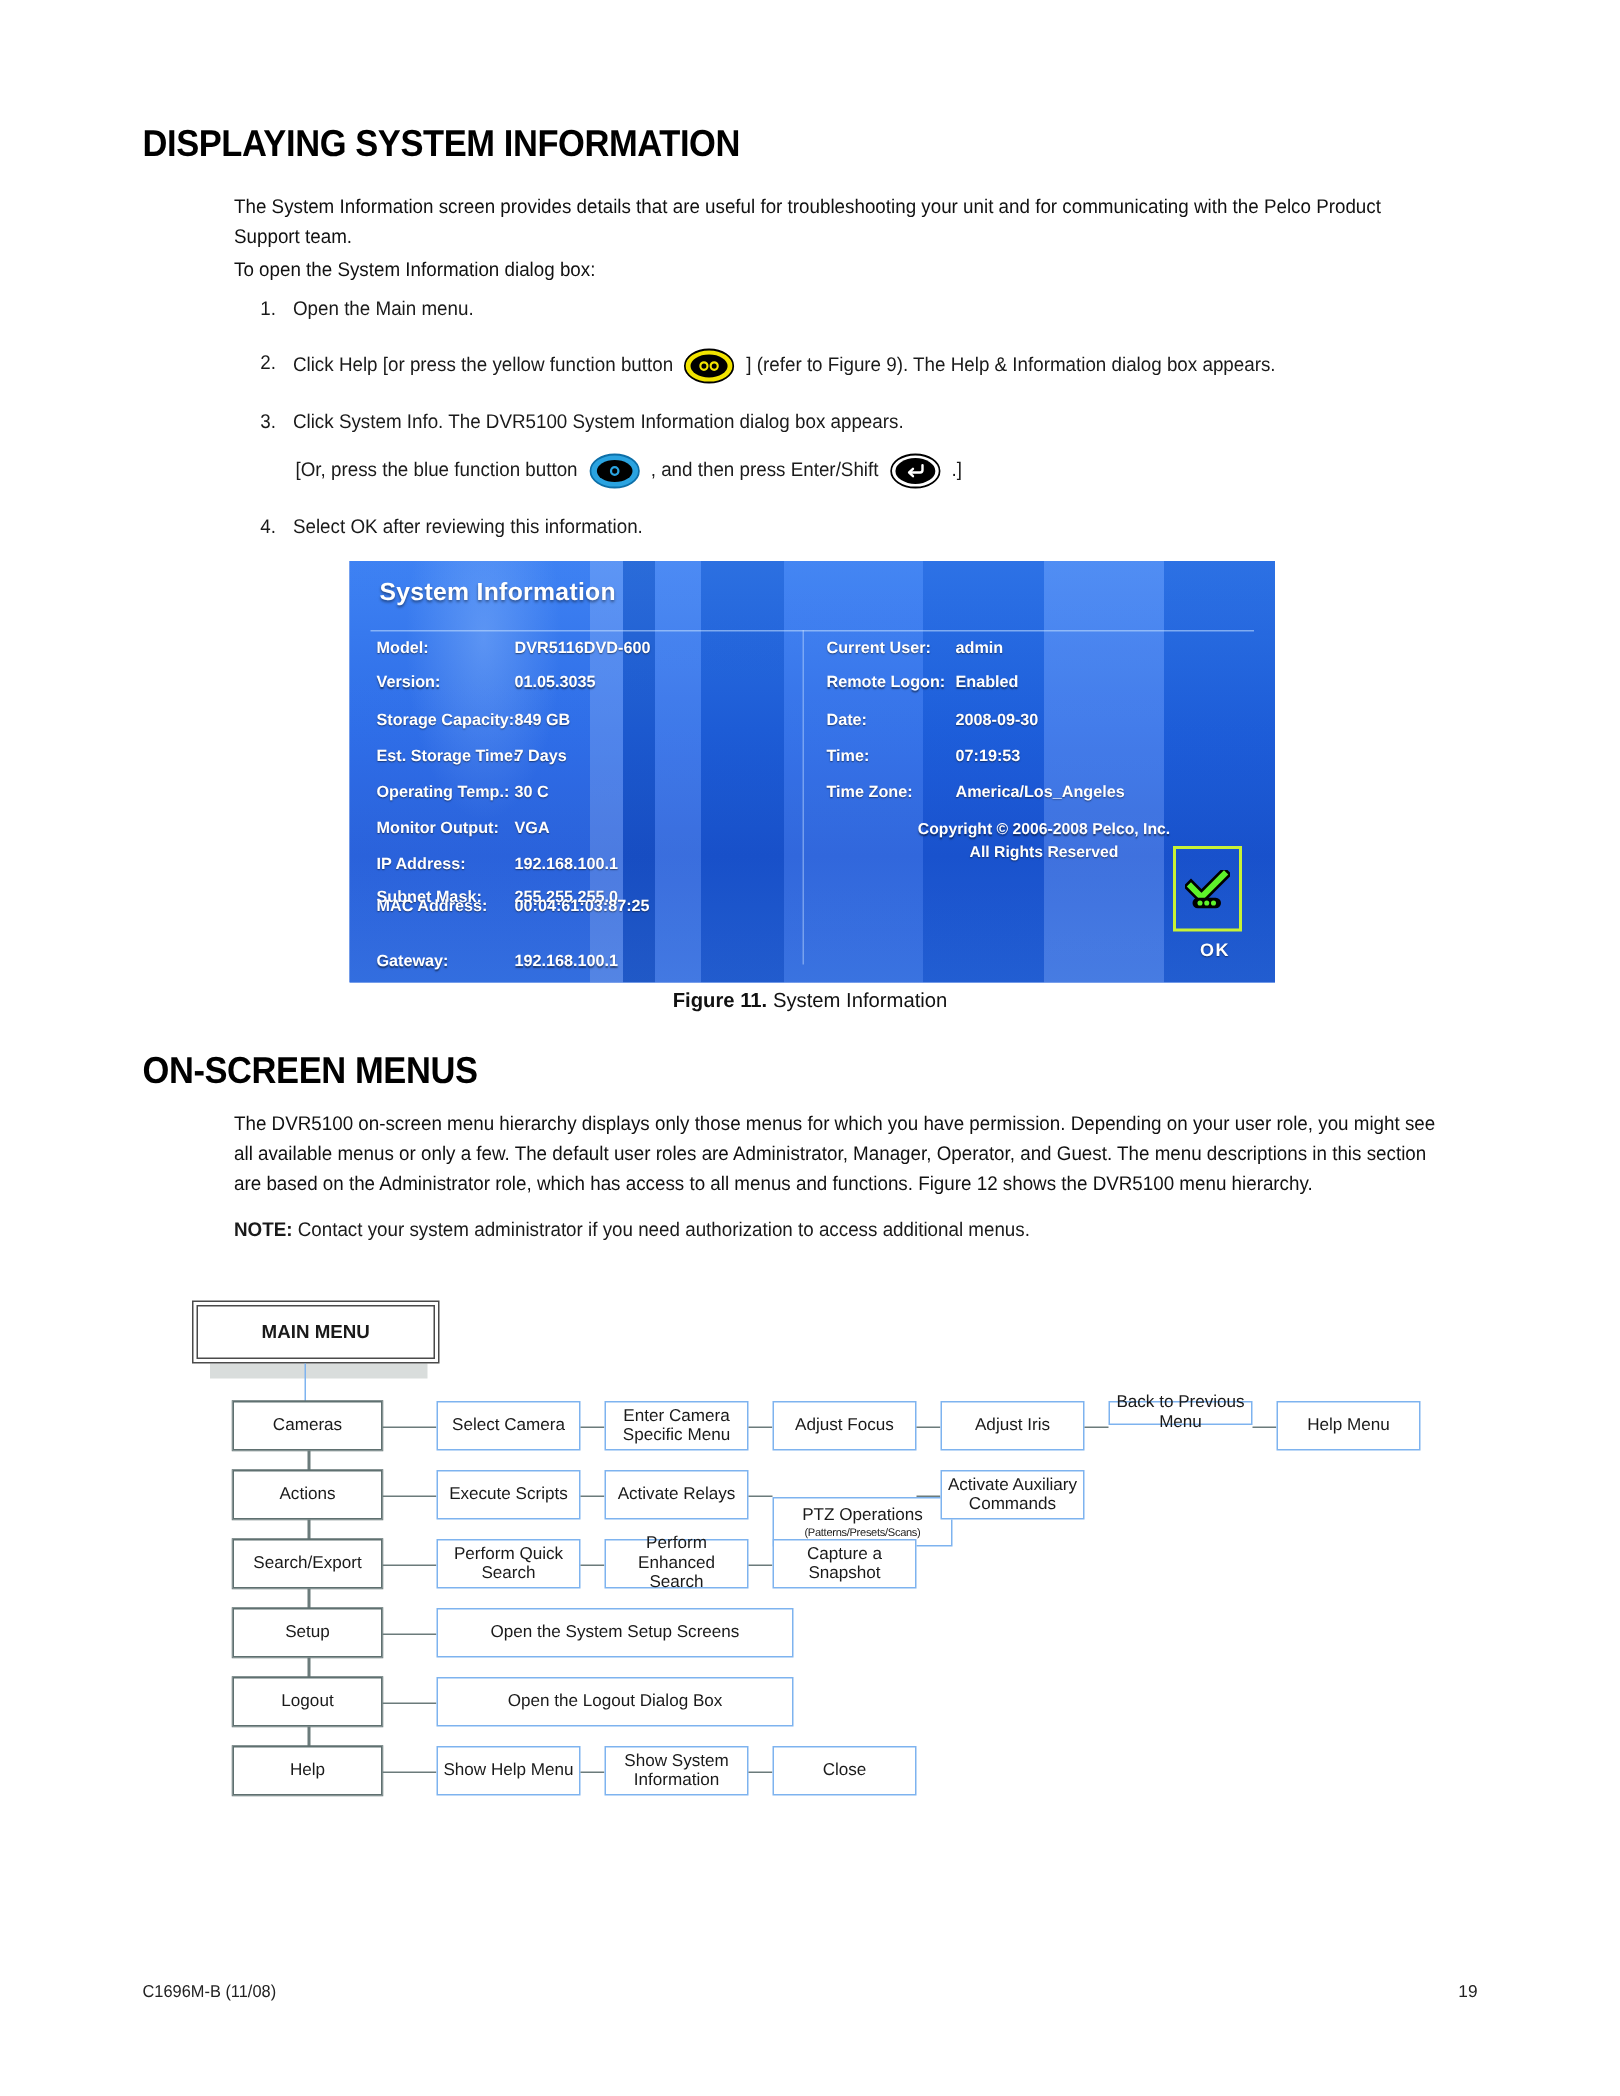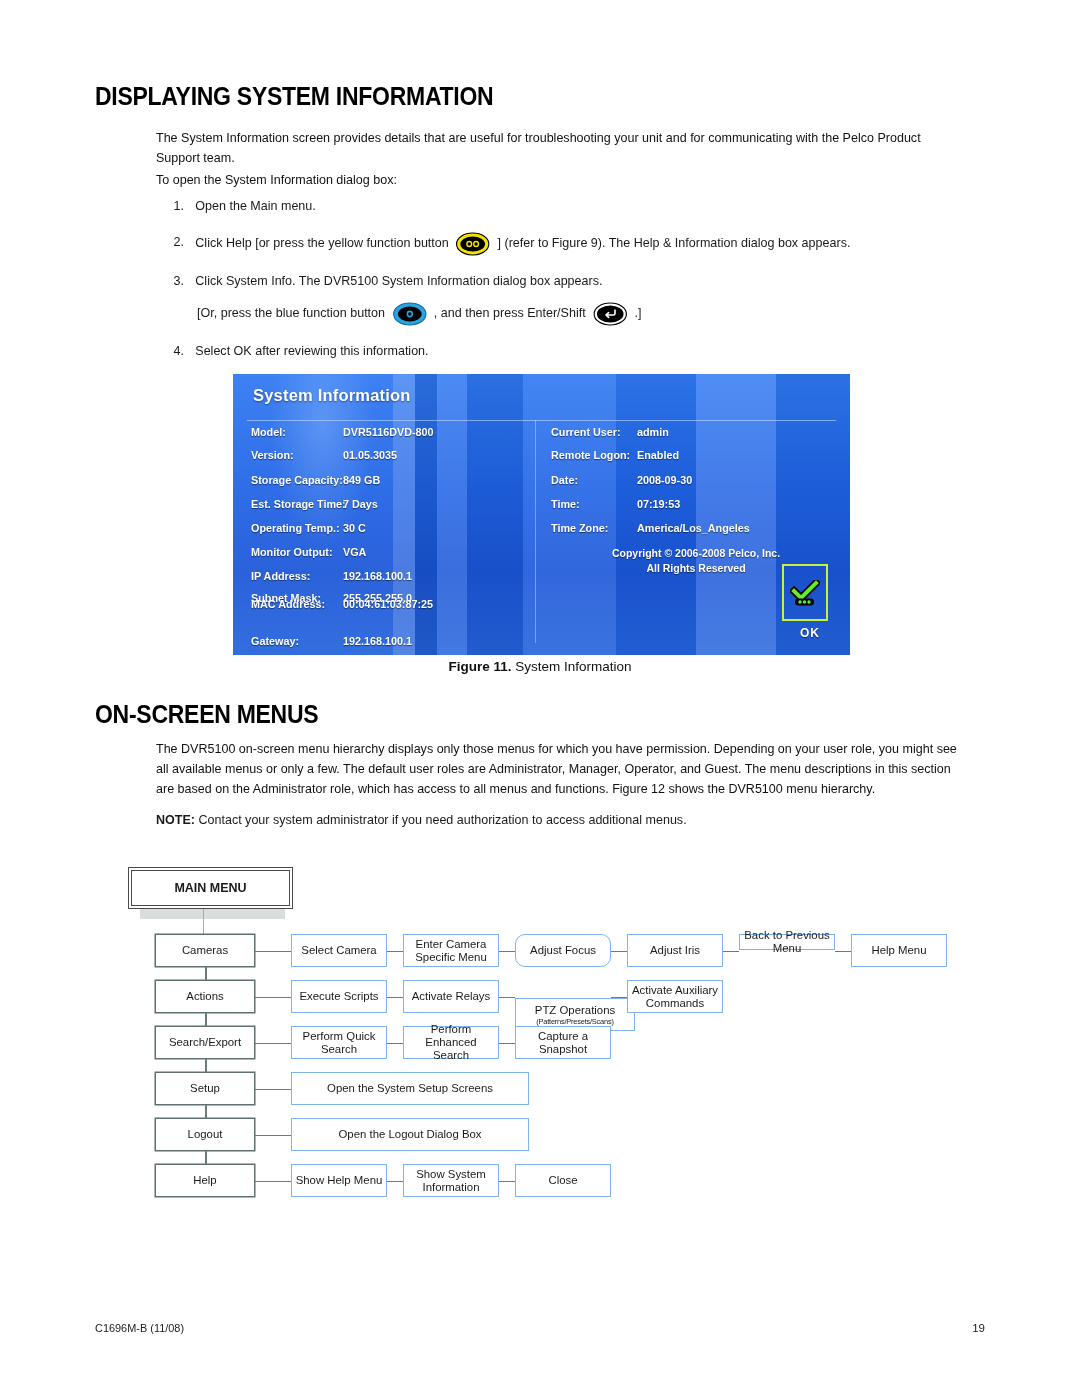--- a/index.html
+++ b/index.html
@@ -357,21 +357,21 @@
         <svg width="30" height="26" viewBox="0 0 30 26">
           <path d="M4 11 L11 18 L26 3" fill="none" stroke="#000" stroke-width="7.5" stroke-linecap="square" stroke-linejoin="miter"></path>
           <path d="M4 11 L11 18 L26 3" fill="none" stroke="#5ef22a" stroke-width="4" stroke-linecap="square" stroke-linejoin="miter"></path>
           <rect x="5" y="18.5" width="19" height="7" rx="3.5" fill="#000"></rect>
           <circle cx="10" cy="22" r="1.7" fill="#5ef22a"></circle>
           <circle cx="14.5" cy="22" r="1.7" fill="#5ef22a"></circle>
           <circle cx="19" cy="22" r="1.7" fill="#5ef22a"></circle>
         </svg>
       </div>
       <div id="ok-label">OK</div>
-    <div class="kv col-left" style="top: 52px;"><span class="k">Model:</span><span class="v">DVR5116DVD-800</span></div>
+    <div class="kv col-left" style="top: 52px;"><span class="k">Model:</span><span class="v">DVR5116DVD-600</span></div>
         <div class="kv col-left" style="top: 75px;"><span class="k">Version:</span><span class="v">01.05.3035</span></div>
         <div class="kv col-left" style="top: 100px;"><span class="k">Storage Capacity:</span><span class="v">849  GB</span></div>
         <div class="kv col-left" style="top: 124px;"><span class="k">Est. Storage Time:</span><span class="v">7   Days</span></div>
         <div class="kv col-left" style="top: 148px;"><span class="k">Operating Temp.:</span><span class="v">30  C</span></div>
         <div class="kv col-left" style="top: 172px;"><span class="k">Monitor Output:</span><span class="v">VGA</span></div>
         <div class="kv col-left" style="top: 196px; text-decoration: underline;"><span class="k">IP Address:</span><span class="v">192.168.100.1</span></div>
         <div class="kv col-left" style="top: 218px;"><span class="k">Subnet Mask:</span><span class="v">255.255.255.0</span></div>
         <div class="kv col-left" style="top: 224px;"><span class="k">MAC Address:</span><span class="v">00:04:61:03:87:25</span></div>
         <div class="kv col-left" style="top: 261px;"><span class="k">Gateway:</span><span class="v">192.168.100.1</span></div>
         <div class="kv col-right" style="top: 52px;"><span class="k">Current User:</span><span class="v">admin</span></div>
@@ -404,21 +404,21 @@
       <div class="conn-v" style="left: 110px; top: 112px; height: 13px;"></div>
       <div class="conn-h" style="left: 160px; top: 95.5px; width: 36px;"></div>
       <div class="dbox lvl2" style="left: 196px; top: 79px; width: 96px; height: 33px; flex-direction: column;">
         <span>Select Camera</span>
       </div>
       <div class="conn-h" style="left: 292px; top: 95.5px; width: 16px;"></div>
       <div class="dbox lvl2" style="left: 308px; top: 79px; width: 96px; height: 33px; flex-direction: column;">
         <span>Enter Camera<br>Specific Menu</span>
       </div>
       <div class="conn-h" style="left: 404px; top: 95.5px; width: 16px;"></div>
-      <div class="dbox lvl2" style="left: 420px; top: 79px; width: 96px; height: 33px; flex-direction: column; border-radius: 10px;">
+      <div class="dbox lvl2" style="left: 420px; top: 79px; width: 96px; height: 33px; flex-direction: column;">
         <span>Adjust Focus</span>
       </div>
       <div class="conn-h" style="left: 516px; top: 95.5px; width: 16px;"></div>
       <div class="dbox lvl2" style="left: 532px; top: 79px; width: 96px; height: 33px; flex-direction: column;">
         <span>Adjust Iris</span>
       </div>
       <div class="conn-h" style="left: 628px; top: 95.5px; width: 16px;"></div>
       <div class="dbox lvl2" style="left: 644px; top: 79px; width: 96px; height: 16px; flex-direction: column;">
         <span>Back to Previous<br>Menu</span>
       </div>

